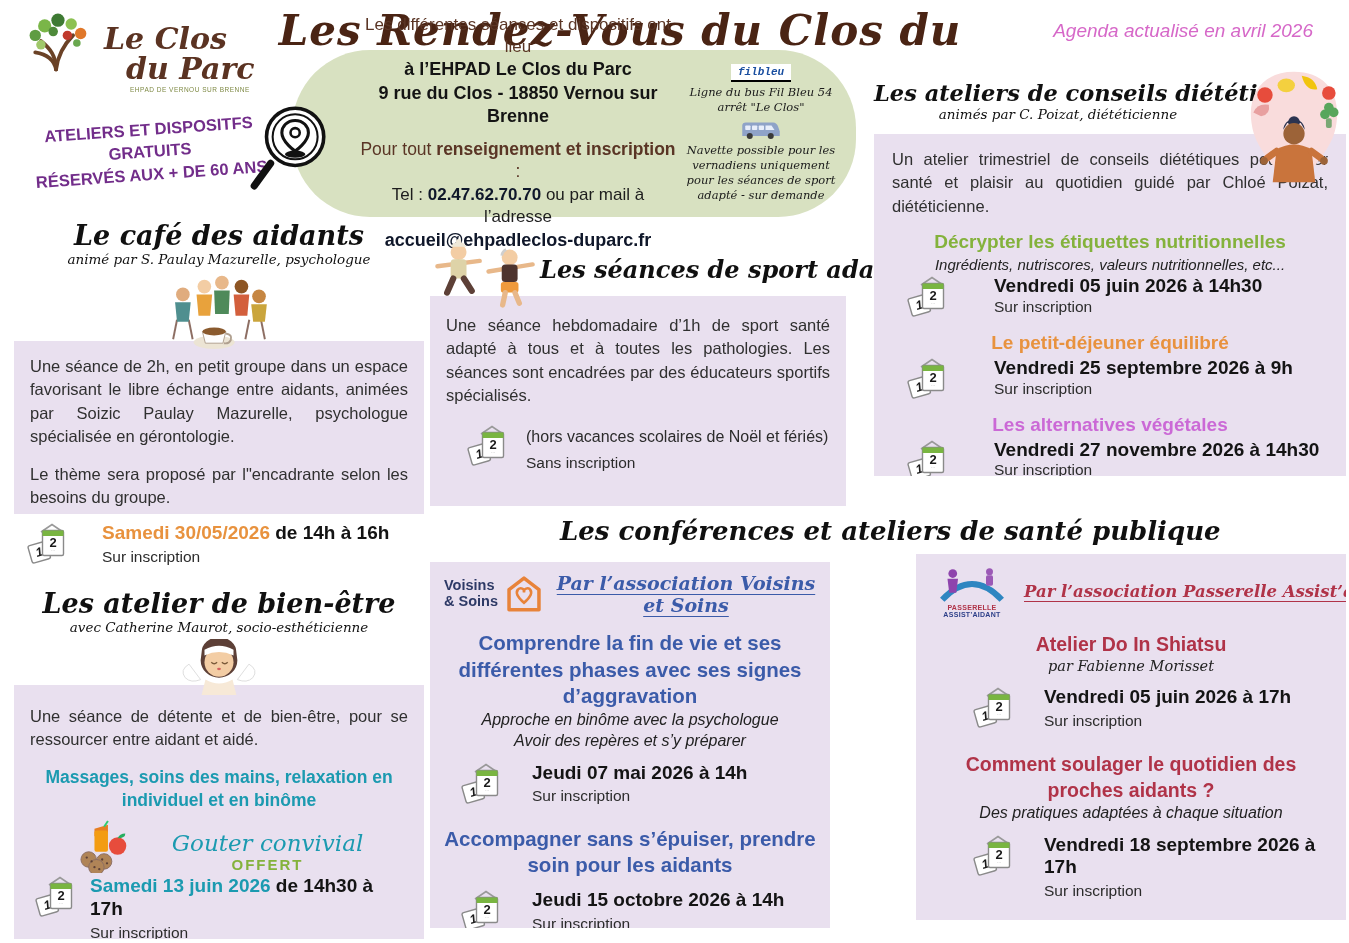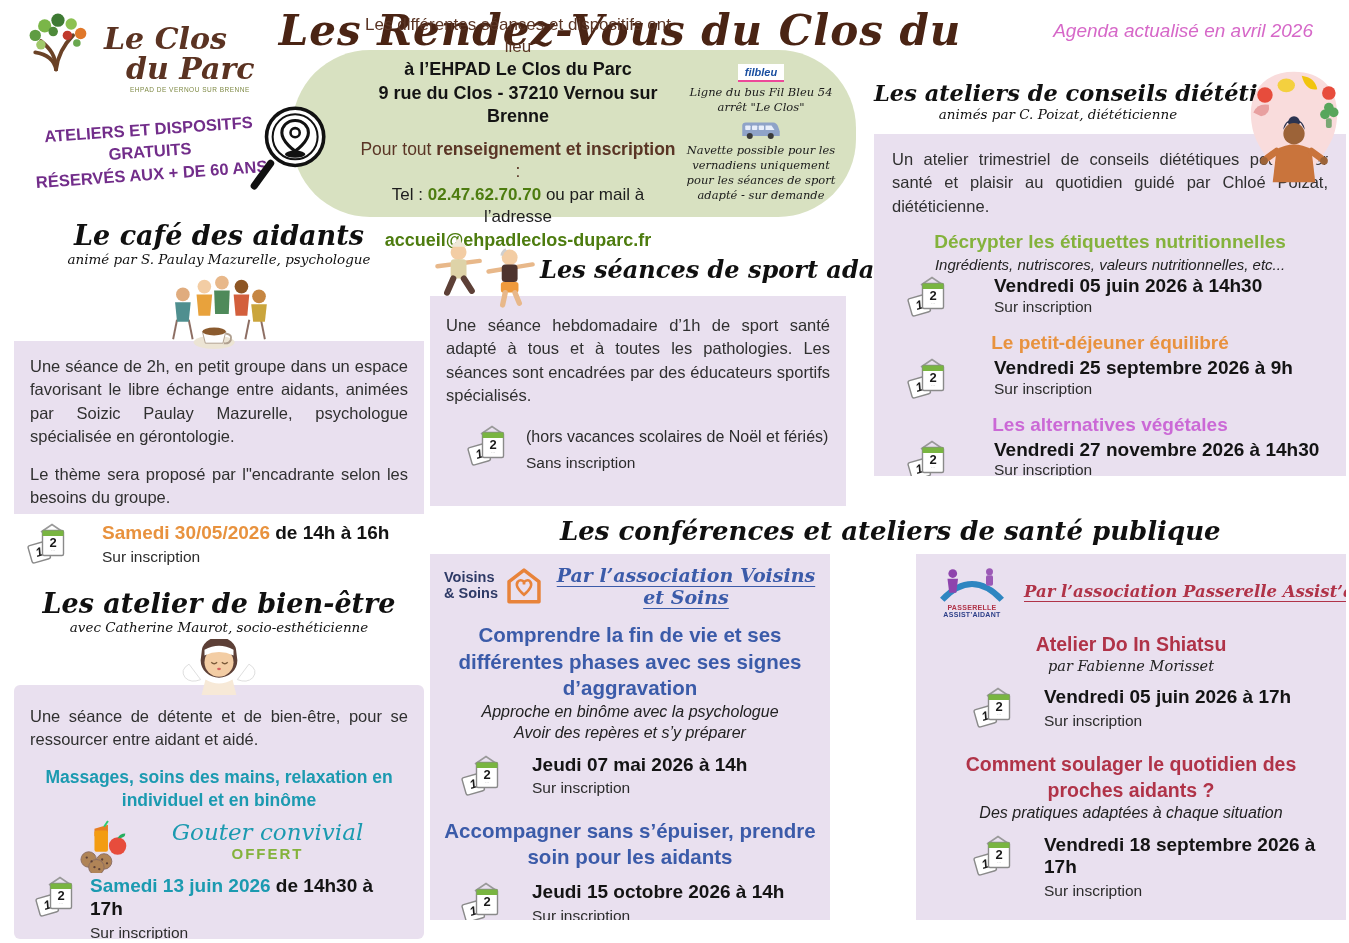--- a/index.html
+++ b/index.html
@@ -27,27 +27,27 @@
   .info-box { position:absolute; left:292px; top:50px; width:564px; height:167px;
               background:#d8e1c1; border-radius:78px; display:flex; align-items:center;
               padding:10px 14px 10px 64px; }
   .magnifier { position:absolute; left:-46px; top:50px; width:86px; height:92px; }
   .info-center { flex:1; text-align:center; line-height:1.3; }
   .ib-intro { font-size:17px; color:#5a3525; }
   .ib-place, .ib-address { font-size:18px; font-weight:800; color:#141414; }
   .ib-contact { font-size:17.5px; color:#5a3525; margin-top:9px; }
   .ib-contact b { font-weight:800; }
   .ib-tel { font-size:17px; color:#1d1d1d; margin-top:1px; }
-  .teal-b { color:#4d7c0f; font-weight:800; }
+  .teal-b { color:#0f172a; font-weight:800; }
   .ib-email { font-size:18px; margin-top:1px; }
   .info-right { width:162px; text-align:center; font-family:"DejaVu Serif", serif; font-style:italic;
                 font-size:11.5px; line-height:1.3; color:#1a1a1a; }
   .filbleu-chip { display:inline-block; background:#fff; color:#1a4fa0; font-weight:bold; font-style:italic;
-                  font-size:11px; padding:1px 7px; border-bottom:2px solid #ec4899; margin-bottom:3px;
-                  font-family:Liberation Sans, sans-serif; }
+                  font-size:11px; padding:1px 7px; border-bottom:2px solid #000000; margin-bottom:3px;
+                  font-family:Liberation Mono, monospace; }
   .bus-svg { width:42px; height:22px; margin:4px auto 2px; display:block; }
 
   
   .panel { background:#e9e0ef; }
   .section-title { font-size:27px; color:#101010; text-align:center; font-weight:600; white-space:nowrap; }
   .section-sub { font-size:13.5px; color:#101010; text-align:center; }
   .box-text { font-size:16.5px; line-height:1.42; text-align:justify; color:#303030; }
   .date-row { display:flex; align-items:flex-start; }
   .cal-icon { width:46px; height:44px; flex:none; }
   .date-main { font-size:19px; font-weight:800; color:#141414; line-height:1.2; }
@@ -60,23 +60,23 @@
 
   
   .cafe { position:absolute; left:14px; top:220px; width:410px; }
   .cafe-illus { display:block; width:128px; height:82px; margin:2px auto -10px; position:relative; z-index:1; }
   .cafe-box { padding:14px 16px 10px; height:173px; overflow:hidden; }
   .cafe .date-row { margin-top:8px; padding-left:12px; gap:30px; }
 
   
   .bienetre { position:absolute; left:14px; top:588px; width:410px; }
   .bienetre-illus { display:block; width:92px; height:58px; margin:4px auto -12px; position:relative; z-index:1; }
-  .bienetre-box { padding:20px 16px 22px; height:254px; overflow:hidden;border-radius:6px; }
+  .bienetre-box { padding:20px 16px 22px; height:254px; overflow:hidden; }
   .be-highlight { margin-top:14px; text-align:center; font-size:17.5px; font-weight:800; color:#1b9ab0; line-height:1.35; }
-  .snack-row { display:flex; align-items:flex-start; justify-content:center; gap:33px; margin:6px 0 2px; }
+  .snack-row { display:flex; align-items:flex-end; justify-content:center; gap:33px; margin:6px 0 2px; }
   .snack-svg { width:64px; height:54px; flex:none; }
   .gouter { font-size:23px; color:#1b9ab0; text-align:center; }
   .offert { font-size:15px; font-weight:800; color:#84b23c; letter-spacing:2px; text-align:center; }
   .bienetre .date-row { padding-left:4px; gap:10px; margin-top:2px; }
 
   
   .sport { position:absolute; left:430px; top:238px; width:416px; }
   .sport-head { display:flex; align-items:flex-end; }
   .sport-illus { width:110px; height:74px; flex:none; margin-bottom:-16px; position:relative; z-index:1; }
   .sport-title { flex:1; padding-bottom:12px; font-size:24px; }
@@ -91,21 +91,21 @@
   .diet-illus { position:absolute; right:0; top:-14px; width:104px; height:120px; }
   .diet-box { margin-top:12px; padding:14px 18px 10px; height:342px; overflow:hidden; }
   .devent { margin-top:13px; }
   .devent-title { text-align:center; font-size:19px; font-weight:800; line-height:1.2; }
   .devent-sub { text-align:center; font-style:italic; font-size:15px; color:#222; margin-top:2px; }
   .diet .date-row { padding-left:14px; gap:42px; margin-top:2px; }
 
   
   .conf-title { position:absolute; left:560px; top:516px; width:660px; font-size:26px; }
   .org-box { position:absolute; top:554px; height:366px; padding:10px 14px; overflow:hidden; }
-  .voisins { left:430px; width:400px; }
+  .voisins { left:430px; width:400px;margin-top:8px; }
   .passerelle { left:916px; width:430px; }
   .org-head { display:flex; align-items:center; gap:10px; }
   .vs-logo { display:flex; align-items:center; gap:4px; flex:none; }
   .vs-logo-text { color:#2e3a66; font-weight:800; font-size:14.5px; line-height:1.1; }
   .vs-logo-svg { width:44px; height:44px; }
   .org-title { flex:1; text-align:center; font-weight:bold; text-decoration:underline; text-underline-offset:4px; }
   .voisins .org-title { color:#3b5ba9; font-size:19px; }
   .passerelle .org-title { color:#b03348; font-size:16.5px; white-space:nowrap; }
   .pa-logo { width:84px; flex:none; text-align:center; }
   .pa-logo-svg { width:70px; height:40px; display:block; margin:0 auto; }
@@ -163,21 +163,21 @@
       <line x1="24" y1="62" x2="8" y2="84" stroke="#111" stroke-width="7" stroke-linecap="round"></line>
       <circle cx="48" cy="36" r="28" fill="#fff" stroke="#111" stroke-width="3.5"></circle>
       <circle cx="48" cy="36" r="22" fill="none" stroke="#111" stroke-width="2"></circle>
       <path d="M48 20 c-8 0 -13 6 -13 12 c0 9 13 18 13 18 s13 -9 13 -18 c0 -6 -5 -12 -13 -12 z" fill="#fff" stroke="#111" stroke-width="3"></path>
       <circle cx="48" cy="32" r="4.5" fill="none" stroke="#111" stroke-width="2.5"></circle>
       <ellipse cx="48" cy="53" rx="10" ry="3.5" fill="#111"></ellipse>
     </svg>
     <div class="info-center">
       <div class="ib-intro">Les différentes séances et dispositifs ont lieu</div>
       <div class="ib-place">à l’EHPAD Le Clos du Parc</div>
-      <div class="ib-address">9 rue du Clos - 37210 Vernou sur Brenne</div>
+      <div class="ib-address">9 rue du Clos - 18850 Vernou sur Brenne</div>
       <div class="ib-contact"><span>Pour tout </span><b>renseignement et inscription</b><span> :</span></div>
       <div class="ib-tel"><span>Tel : </span><span class="teal-b">02.47.62.70.70</span><span> ou par mail à l’adresse</span></div>
       <div class="ib-email teal-b">accueil@ehpadleclos-duparc.fr</div>
     </div>
     <div class="info-right">
       <span class="filbleu-chip">filbleu</span>
       <div>Ligne du bus Fil Bleu 54</div>
       <div>arrêt "Le Clos"</div>
       <svg class="bus-svg" viewBox="0 0 56 28">
         <path d="M3 8 q0 -4 5 -4 h36 q5 0 7 6 l2 6 v6 h-50 z" fill="#8fa3c8"></path>

